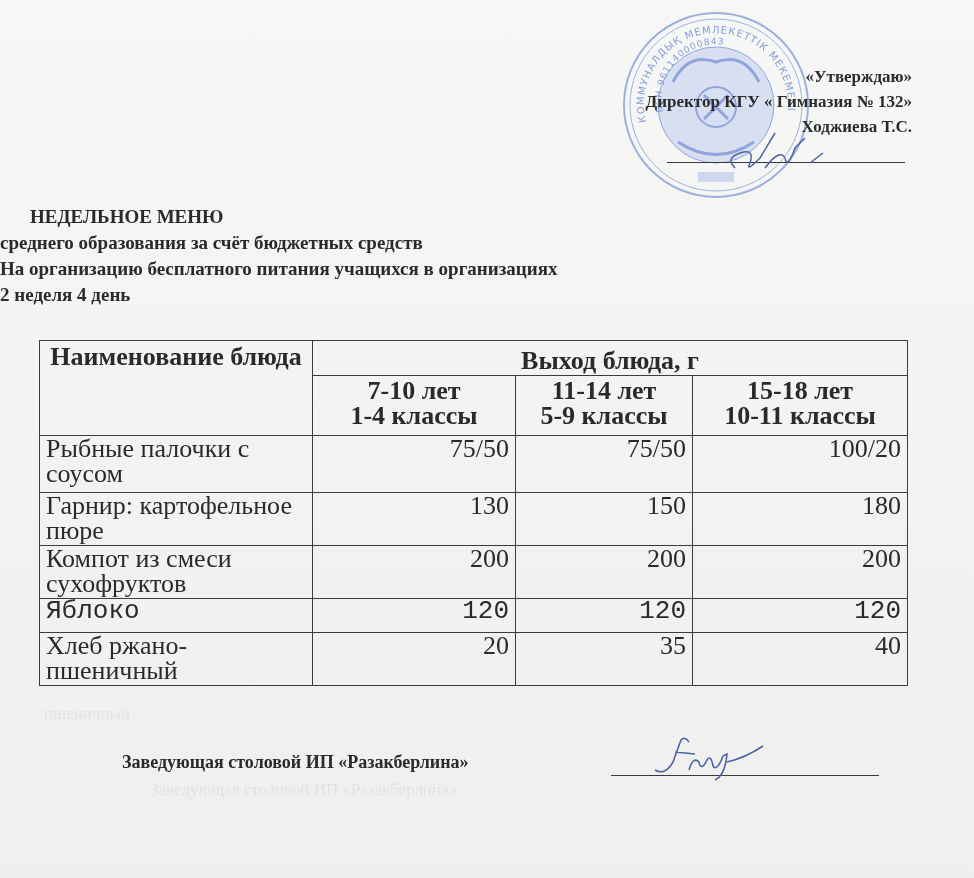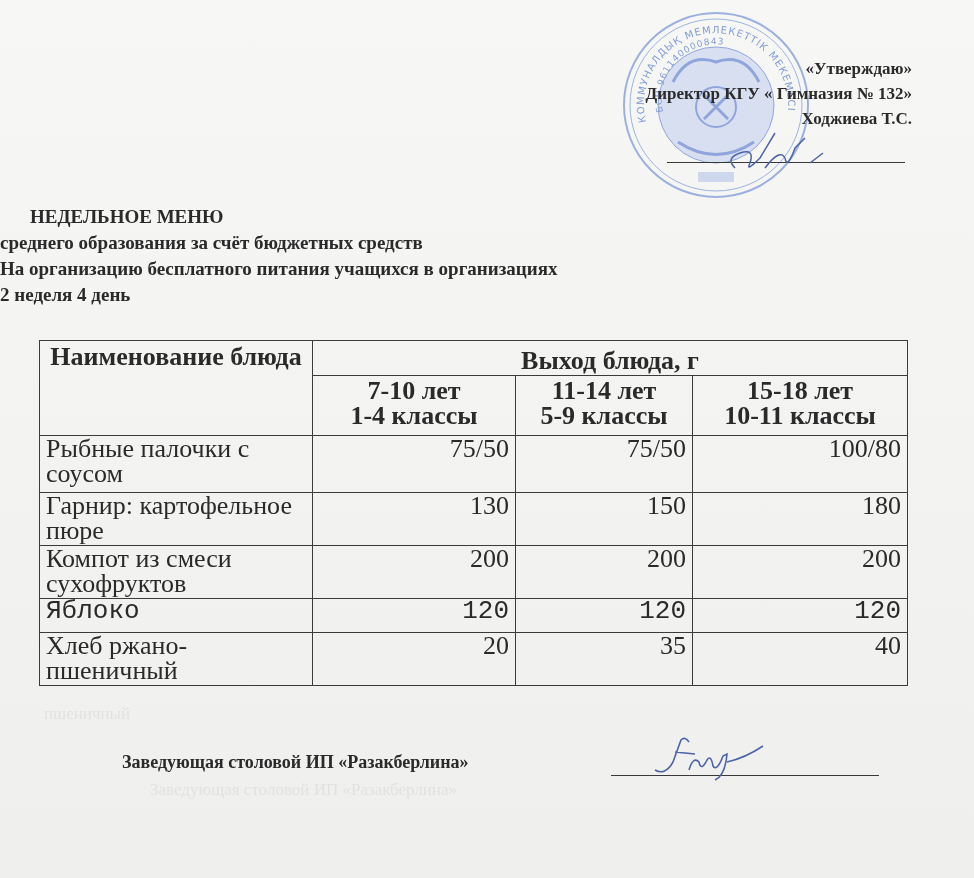--- a/index.html
+++ b/index.html
@@ -27,21 +27,21 @@
       left: 618px;
       top: 2px;
       width: 196px;
       height: 206px;
       opacity: 0.75;
     }
     
     .approval {
       position: absolute;
       right: 62px;
-      top: 56px;
+      top: 64px;
       text-align: right;
       font-weight: bold;
       font-size: 17px;
       line-height: 25px;
       color: #2b2b2b;
     }
     .approval .line { white-space: nowrap; }
     .approval-sign-line {
       position: absolute;
       left: 667px;
@@ -204,21 +204,21 @@
           <div>15-18 лет</div>
           <div>10-11 классы</div>
         </th>
       </tr>
     </thead>
     <tbody>
       <tr class="r1">
         <td class="name">Рыбные палочки с соусом</td>
         <td class="val">75/50</td>
         <td class="val">75/50</td>
-        <td class="val">100/80</td>
+        <td class="val">100/20</td>
       </tr>
       <tr class="r2">
         <td class="name">Гарнир: картофельное пюре</td>
         <td class="val">130</td>
         <td class="val">150</td>
         <td class="val">180</td>
       </tr>
       <tr class="r2">
         <td class="name">Компот из смеси сухофруктов</td>
         <td class="val">200</td>

